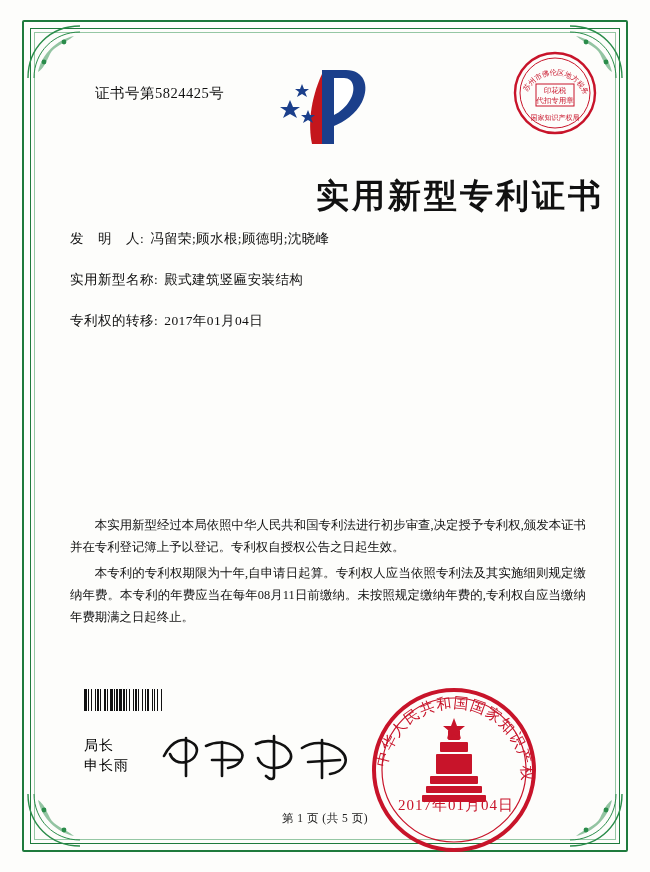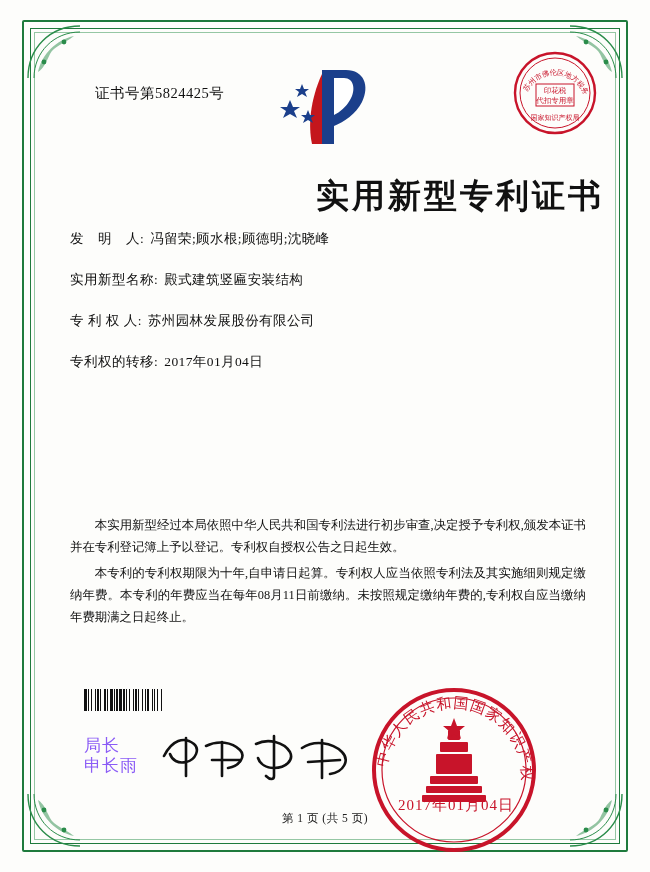--- a/index.html
+++ b/index.html
@@ -166,24 +166,24 @@
     display: block;
     background: #111;
     height: 100%;
   }
 
   
   .sig-block {
     position: absolute;
     left: 38px;
     top: 692px;
-    font-size: 17px;
+    font-size: 14px;
     line-height: 20px;
     letter-spacing: 1px;
-    color: #8b5cf6;
+    color: #000000;
   }
   .handwriting {
     position: absolute;
     left: 110px;
     top: 682px;
     width: 210px;
     height: 60px;
   }
   .handwriting svg { width: 100%; height: 100%; display: block; }
 
@@ -300,24 +300,20 @@
     <div class="fields">
       <div class="field-row">
         <span class="field-label">发　明　人:</span>
         <span class="field-value">冯留荣;顾水根;顾德明;沈晓峰</span>
       </div>
       <div class="field-row">
         <span class="field-label">实用新型名称:</span>
         <span class="field-value">殿式建筑竖匾安装结构</span>
       </div>
       <div class="field-row">
-        <span class="field-label">专 利 权 人:</span>
-        <span class="field-value">苏州园林发展股份有限公司</span>
-      </div>
-      <div class="field-row">
         <span class="field-label">专利权的转移:</span>
         <span class="field-value">2017年01月04日</span>
       </div>
     </div>
 
     <div class="paragraphs">
       <p>本实用新型经过本局依照中华人民共和国专利法进行初步审查,决定授予专利权,颁发本证书并在专利登记簿上予以登记。专利权自授权公告之日起生效。</p>
       <p>本专利的专利权期限为十年,自申请日起算。专利权人应当依照专利法及其实施细则规定缴纳年费。本专利的年费应当在每年08月11日前缴纳。未按照规定缴纳年费的,专利权自应当缴纳年费期满之日起终止。</p>
     </div>
 

